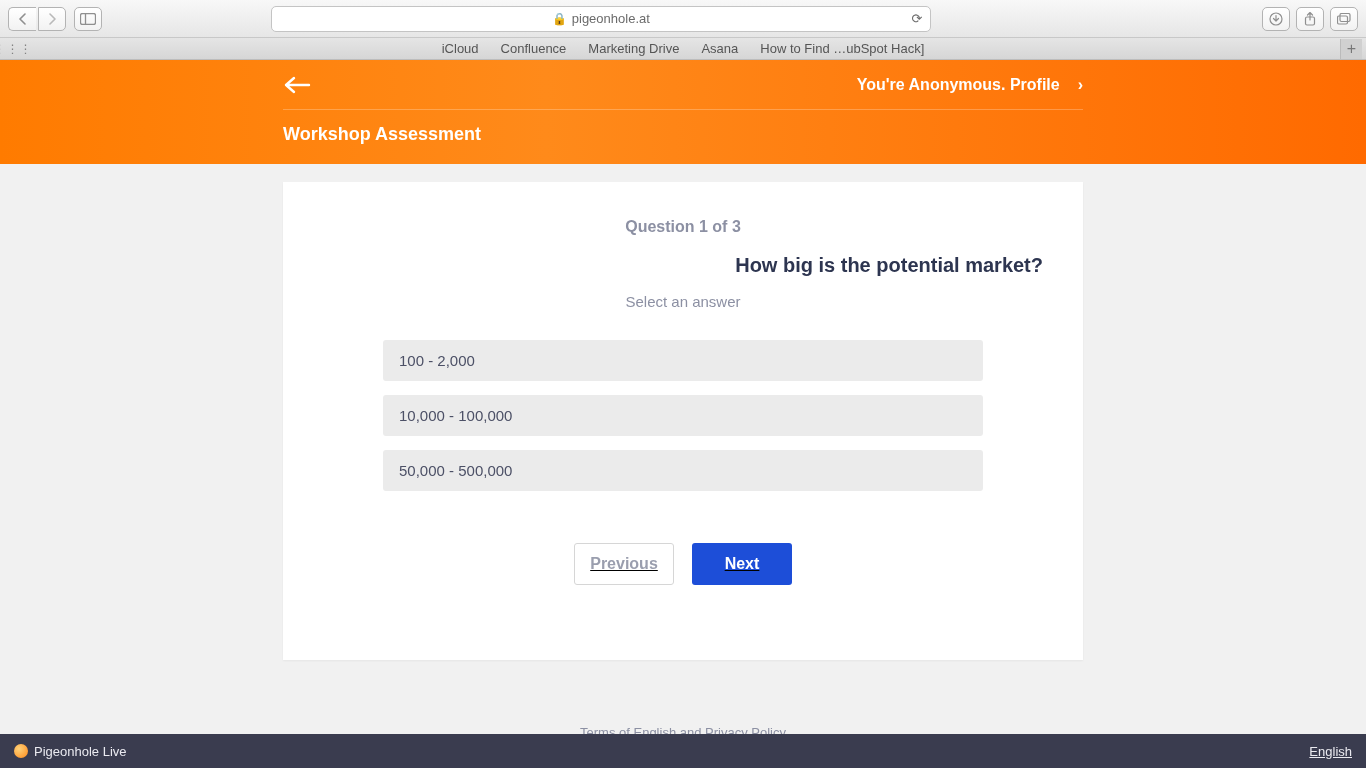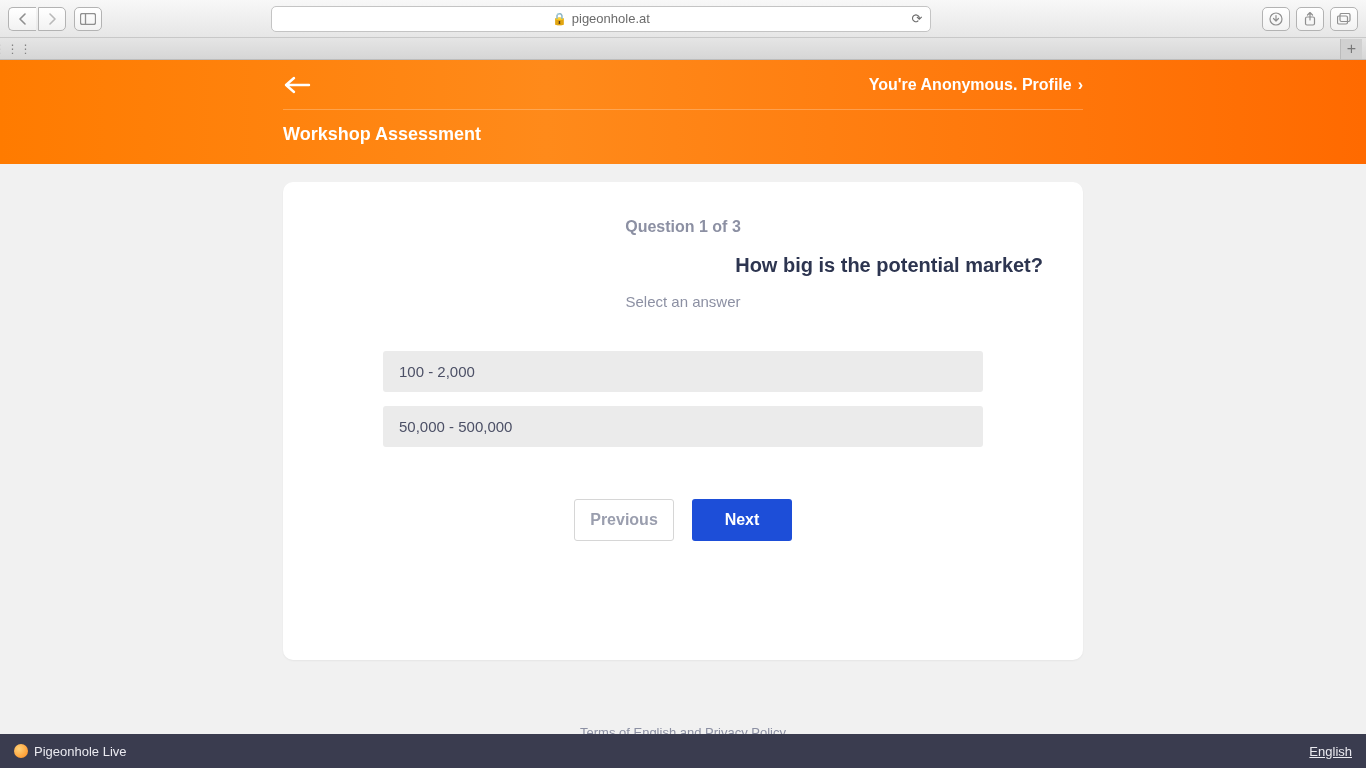--- a/index.html
+++ b/index.html
@@ -82,50 +82,50 @@
     }
     .hero-top {
       height: 50px;
       display: flex;
       align-items: center;
       justify-content: space-between;
       border-bottom: 1px solid rgba(255,255,255,0.25);
     }
     .hero-title { font-size: 18px; font-weight: 700; padding-top: 14px;}
     .hero-arrow { font-size: 22px; font-weight: 700; cursor: pointer; }
-    .profile-link { display: flex; align-items:center; gap: 6px; font-size: 16px; font-weight: 600; cursor: pointer;}
+    .profile-link { display: flex; align-items:center; gap: 18px; font-size: 16px; font-weight: 600; cursor: pointer;}
     .chev { font-size: 16px; font-weight: 900;}
     .content {
       background: #f1f1f1;
       padding-top: 18px;
       height: calc(768px - 38px - 22px - 104px - 25px);
       overflow: hidden;
     }
     .card {
       width: 800px;
       margin: 0 auto;
       background: #fff;
-      border-radius: 10px;
+      border-radius: 0;
       padding: 36px 40px 40px;
       min-height: 478px;
       box-shadow: 0 1px 2px rgba(0,0,0,0.05);
     }
     .q-progress { text-align:center; color:#8c90a3; font-size: 16px; font-weight: 600; margin-bottom: 18px;}
     .q-text { text-align:right; color:#2d3550; font-size: 20px; font-weight: 700; margin-bottom: 16px;}
-    .q-help { text-align:center; color:#8c90a3; font-size: 15px; margin-bottom: 41px;}
+    .q-help { text-align:center; color:#8c90a3; font-size: 15px; margin-bottom: 30px;}
     .answers { width: 600px; margin: 0 auto; display:flex; flex-direction:column; gap: 14px;}
     .answer {
       background: #ebebeb;
       color: #4c5066;
       padding: 12px 16px;
       font-size: 15px;
       border-radius: 3px;
       cursor: pointer;
     }
-    .nav-btns { display:flex; justify-content:center; gap: 18px; margin-top: 52px;}
+    .nav-btns { display:flex; justify-content:center; gap: 18px; margin-top: 52px; text-decoration: underline;}
     .btn {
       height: 42px; width: 100px; border-radius: 3px; font-size: 16px; font-weight: 600;
       display:flex; align-items:center; justify-content:center; cursor:pointer; border: none;
     }
     .btn-prev { background: #fff; border:1px solid #d6d6d6; color:#9a9eae;}
     .btn-next { background: #1d4ed8; color:#fff;}
     .legal { text-align:center; font-size:13px; color:#8c90a3; position:absolute; bottom: 28px; left:0; right:0;}
     .legal a { color:#8c90a3; text-decoration:none;}
     .bottom-bar {
       position: absolute; bottom: 0; left:0; right:0;
@@ -186,20 +186,27 @@
       <svg width="14" height="12" viewBox="0 0 14 12">
           <rect x="0.5" y="3" width="10" height="8" rx="1.5" fill="none" stroke="#8f8f8f" stroke-width="1.2"></rect>
           <rect x="3" y="0.5" width="10" height="8" rx="1.5" fill="none" stroke="#8f8f8f" stroke-width="1.2"></rect>
         </svg>
     </div>
   </div>
 </div>
 
 <div class="bookmarks">
   <span class="bk-dots">⋮⋮⋮</span>
+  <div class="bk-items">
+    <span class="bk-item">iCloud</span>
+    <span class="bk-item">Confluence</span>
+    <span class="bk-item">Marketing Drive</span>
+    <span class="bk-item">Asana</span>
+    <span class="bk-item">How to Find …ubSpot Hack]</span>
+  </div>
   <span class="bk-plus">+</span>
 </div>
 
 <div class="hero">
   <div class="hero-inner">
     <div class="hero-top">
       <span class="hero-arrow">
         <svg width="28" height="18" viewBox="0 0 28 18">
             <path d="M11 2 L3 9 L11 16 M3 9 L26 9" stroke="#fff" stroke-width="2.4" fill="none" stroke-linecap="round" stroke-linejoin="round"></path>
           </svg>
@@ -213,20 +220,21 @@
   </div>
 </div>
 
 <div class="content">
   <div class="card">
     <div class="q-progress">Question 1 of 3</div>
     <div class="q-text">How big is the potential market?</div>
     <div class="q-help">Select an answer</div>
     <div class="answers">
       <div class="answer">100 - 2,000</div>
+      <div class="answer">10,000 - 100,000</div>
       <div class="answer">50,000 - 500,000</div>
     </div>
     <div class="nav-btns">
       <button class="btn btn-prev">Previous</button>
       <button class="btn btn-next">Next</button>
     </div>
   </div>
 </div>
 
 <div class="legal">

